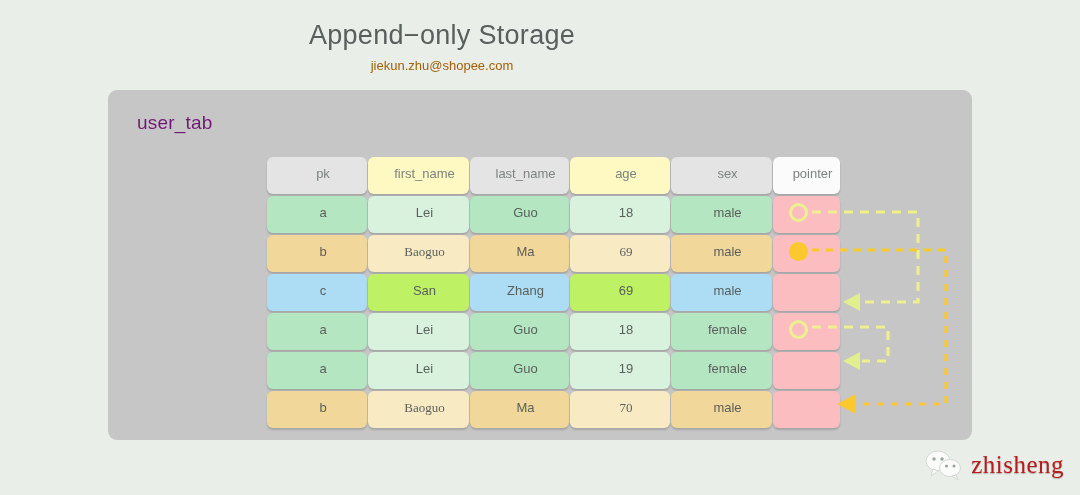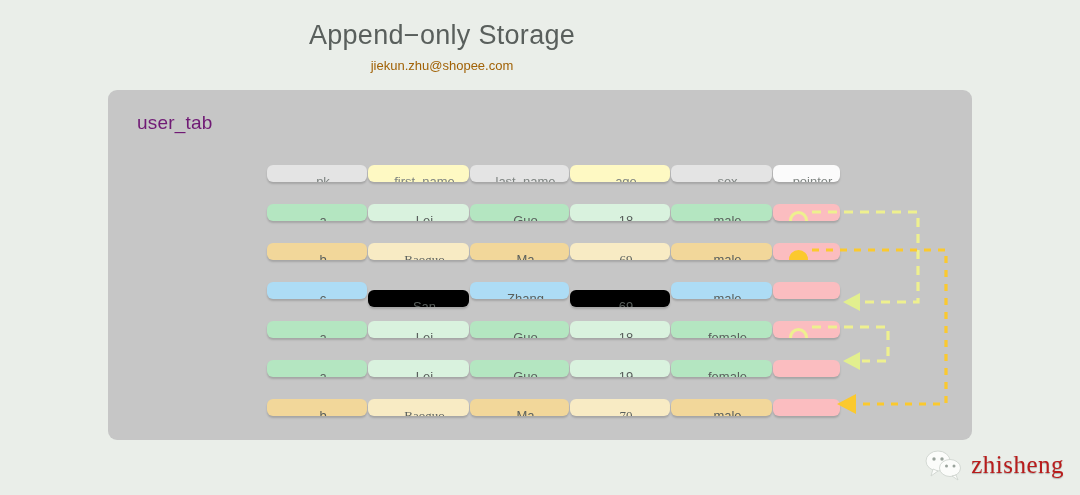--- a/index.html
+++ b/index.html
@@ -63,22 +63,22 @@
     top: 157px;
   }
   .trow {
     position: relative;
     height: 33px;
     margin-bottom: 6px;
     width: 573px;
   }
   .cell {
     position: absolute;
-    top: 8px;
-    height: 17px;
+    top: 0;
+    height: 37px;
     line-height: 33px;
     text-align: center;
     font-size: 13px;
     color: #595f5c;
     border-radius: 6px;
     box-shadow: 0 2px 2px rgba(0,0,0,0.17);
     box-sizing: border-box;
     overflow: hidden;
     white-space: nowrap;
     padding-left: 12px;
@@ -96,21 +96,21 @@
   .h-dark  { background: #e4e4e4; }
   .h-light { background: #fef9c3; }
   .h-white { background: #fbfbfb; }
 
   
   .green  .d { background: #b4e6c1; }
   .green  .l { background: #d9f2de; }
   .yellow .d { background: #f2d79a; }
   .yellow .l { background: #f8ebc4; font-family: Liberation Serif, serif; }
   .blue   .d { background: #addcf5; }
-  .blue   .l { background: #000000; margin-top: 8px; }
+  .blue   .l { background: #bef264; }
   .pointer-cell { background: #fbbdc0; }
 
   
   .marker {
     position: absolute;
     left: 16px;
     top: 7px;
     width: 19px;
     height: 19px;
     border-radius: 50%;

